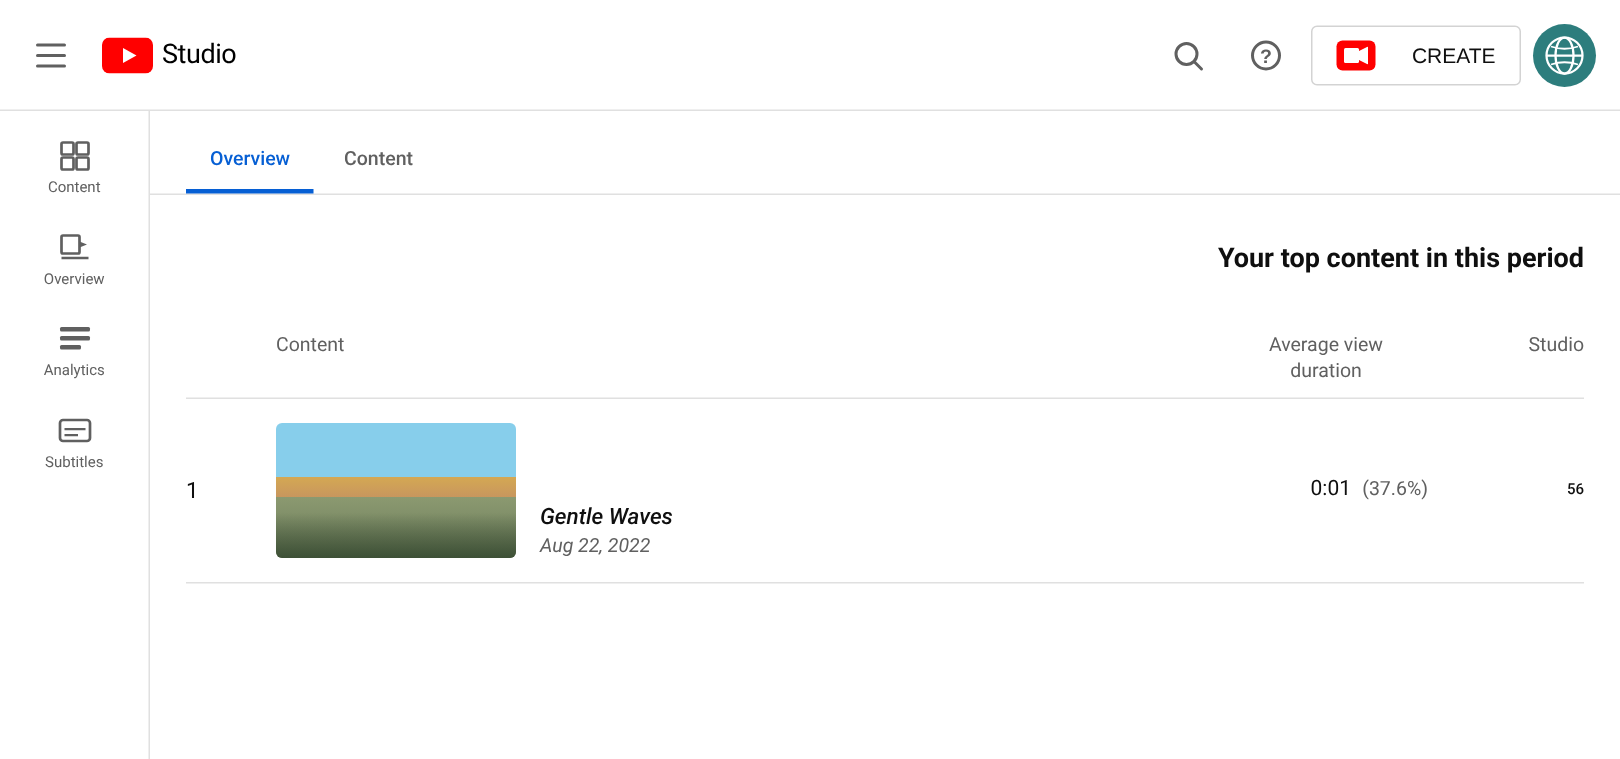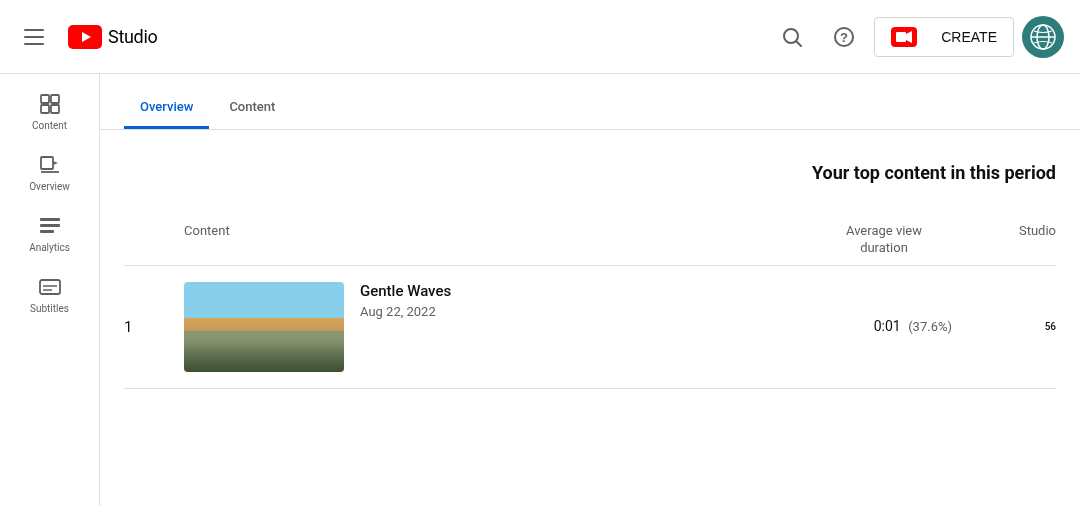--- a/index.html
+++ b/index.html
@@ -234,22 +234,23 @@
       border-bottom: 1px solid #e0e0e0;
       align-items: center;
     }
     .rank-num {
       font-size: 15px;
       color: #0f0f0f;
       font-weight: 400;
     }
     .content-cell {
       display: flex;
-      align-items: flex-start;
+      align-items: flex-end;
       gap: 16px;
+      font-style: italic;
     }
     .thumbnail {
       width: 160px;
       height: 90px;
       border-radius: 4px;
       overflow: hidden;
       flex-shrink: 0;
       background: linear-gradient(180deg, #87CEEB 0%, #87CEEB 40%, #d4a853 40%, #c8965e 55%, #8B9970 55%, #6B7A5A 100%);
       position: relative;
     }

